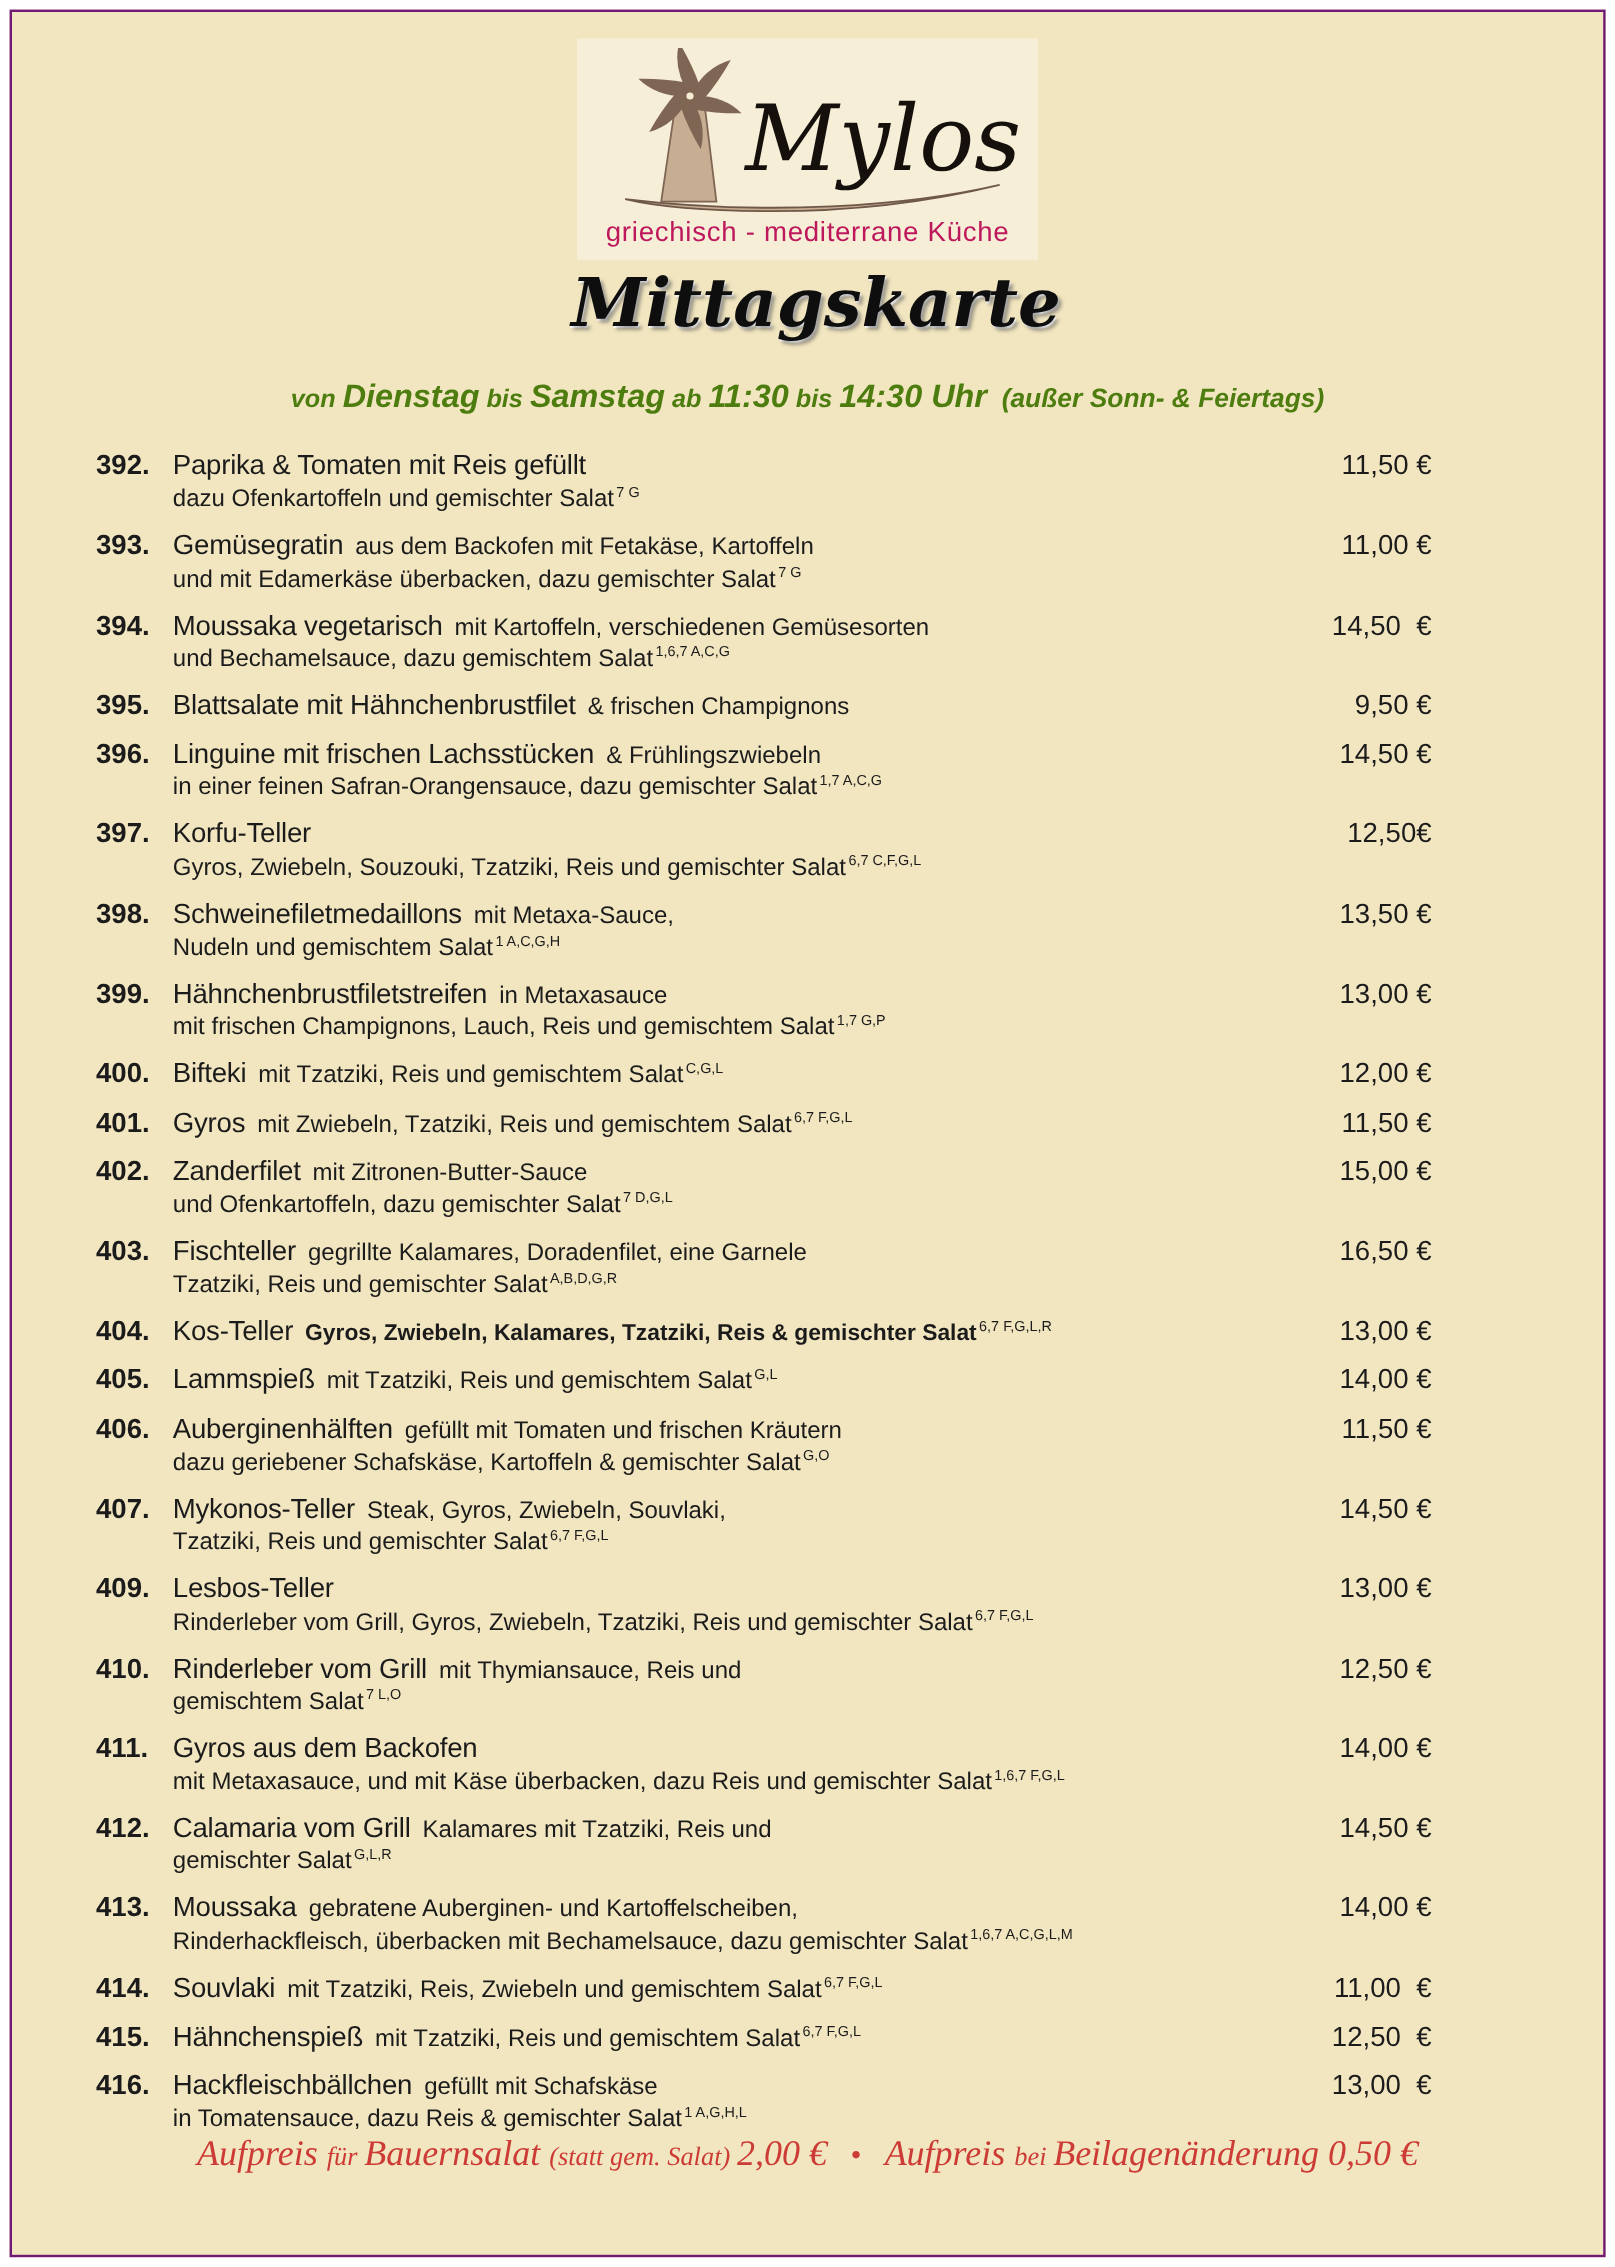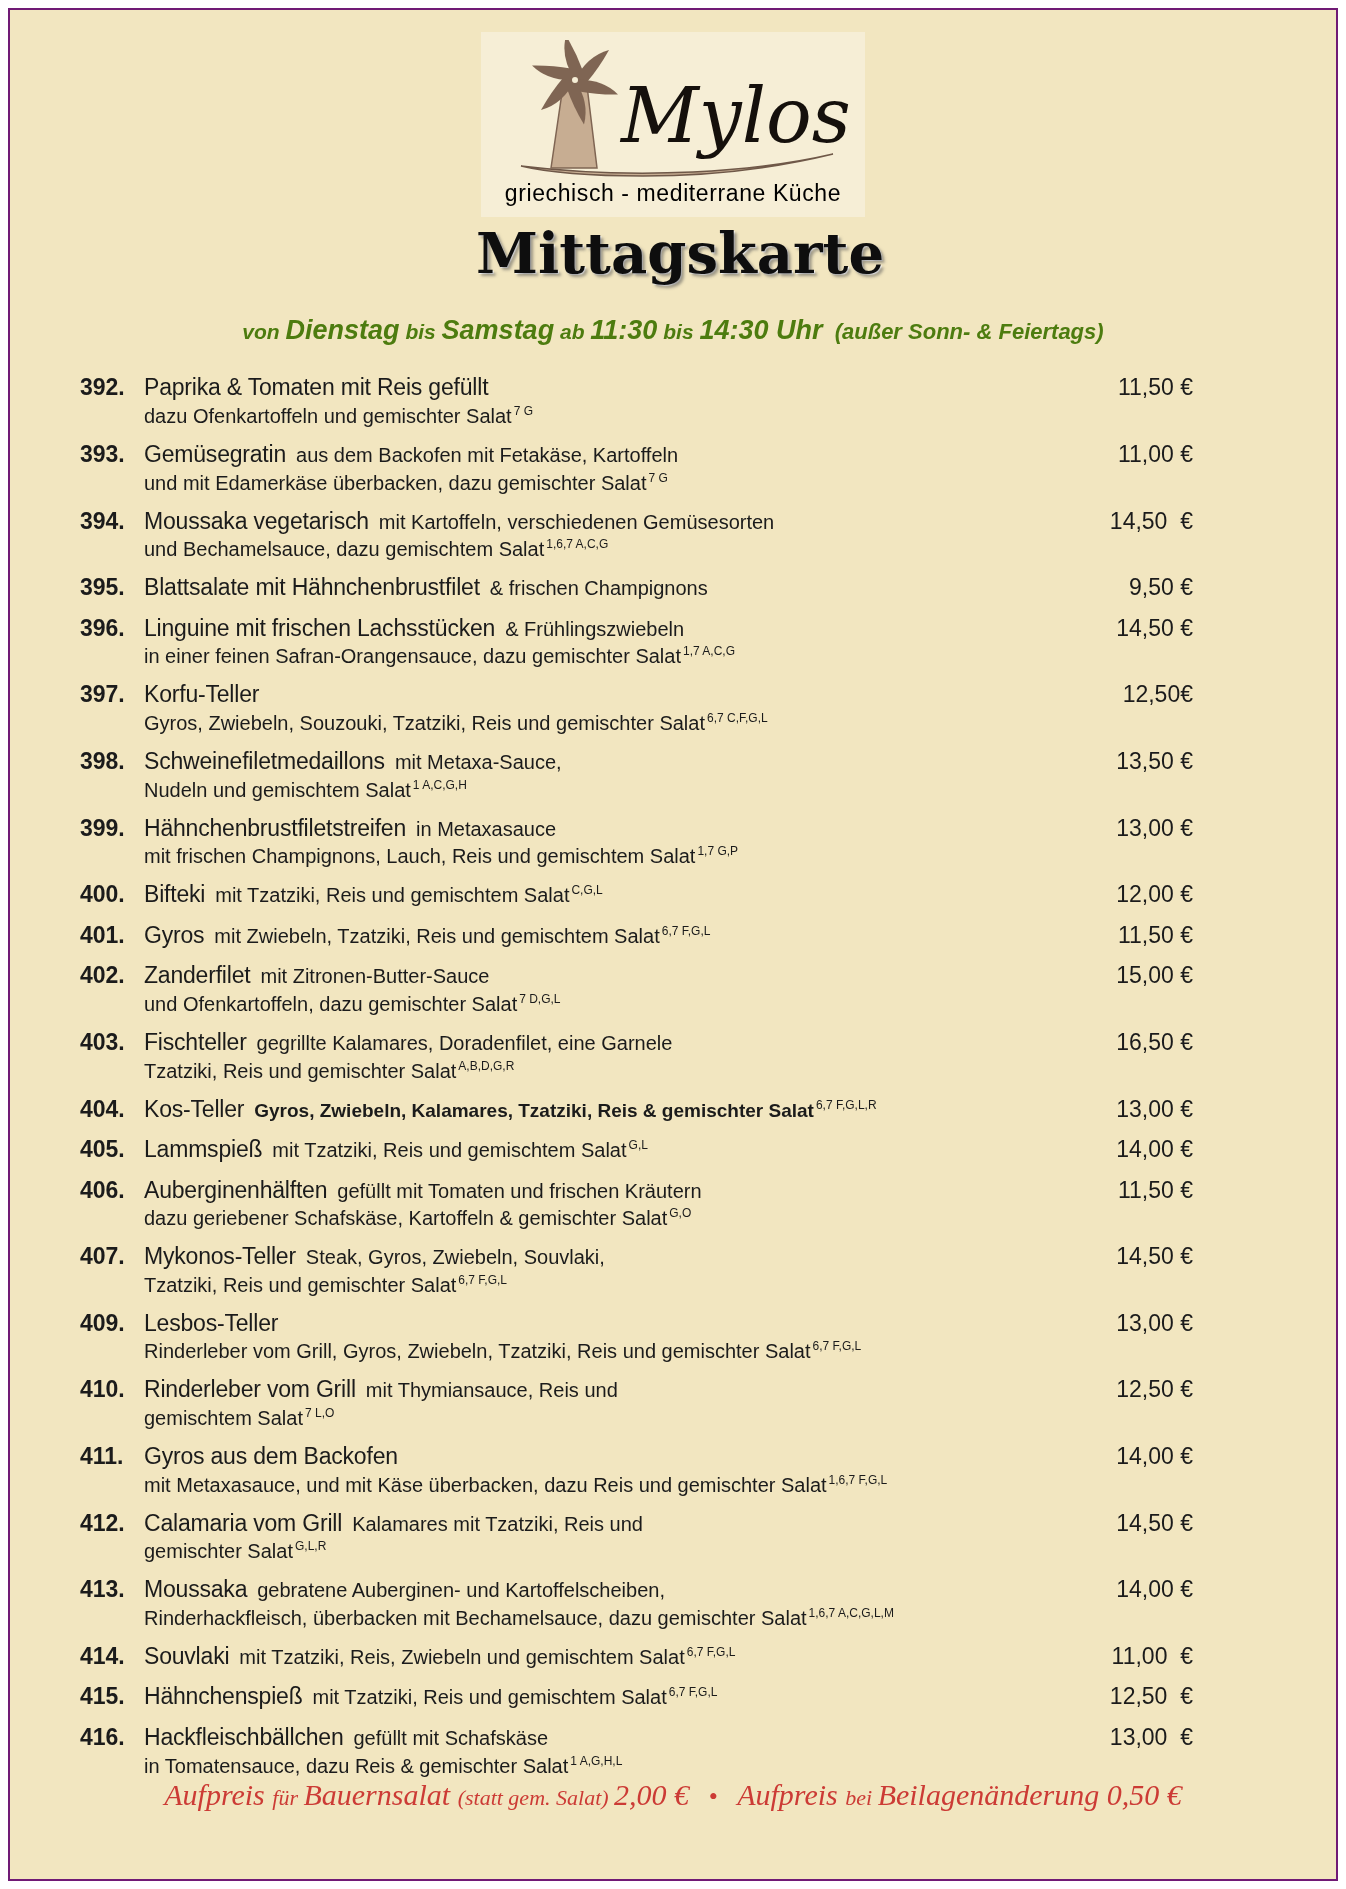--- a/index.html
+++ b/index.html
@@ -18,27 +18,28 @@
   .logo-box{
     width:384px;
     margin:22px auto 0;
     background:#f6eed6;
     text-align:center;
     padding:8px 0 10px;
   }
   .logo-svg{display:block;margin:0 auto;}
   .logo-subtitle{
     font-size:23px;
-    color:#000000;
+    color:#be185d;
     letter-spacing:.6px;
     margin-top:2px;
   }
   .page-title{
     text-align:center;
     font-family:"DejaVu Serif",serif;
+    font-style:italic;
     font-weight:bold;
     font-size:56px;
     line-height:1.15;
     color:#0e0e0e;
     text-shadow:3px 3px 3px rgba(90,90,90,.55), 1px 1px 0 #ffffff;
     margin-top:4px;
     padding-left:14px;
   }
   .hours-line{
     text-align:center;

